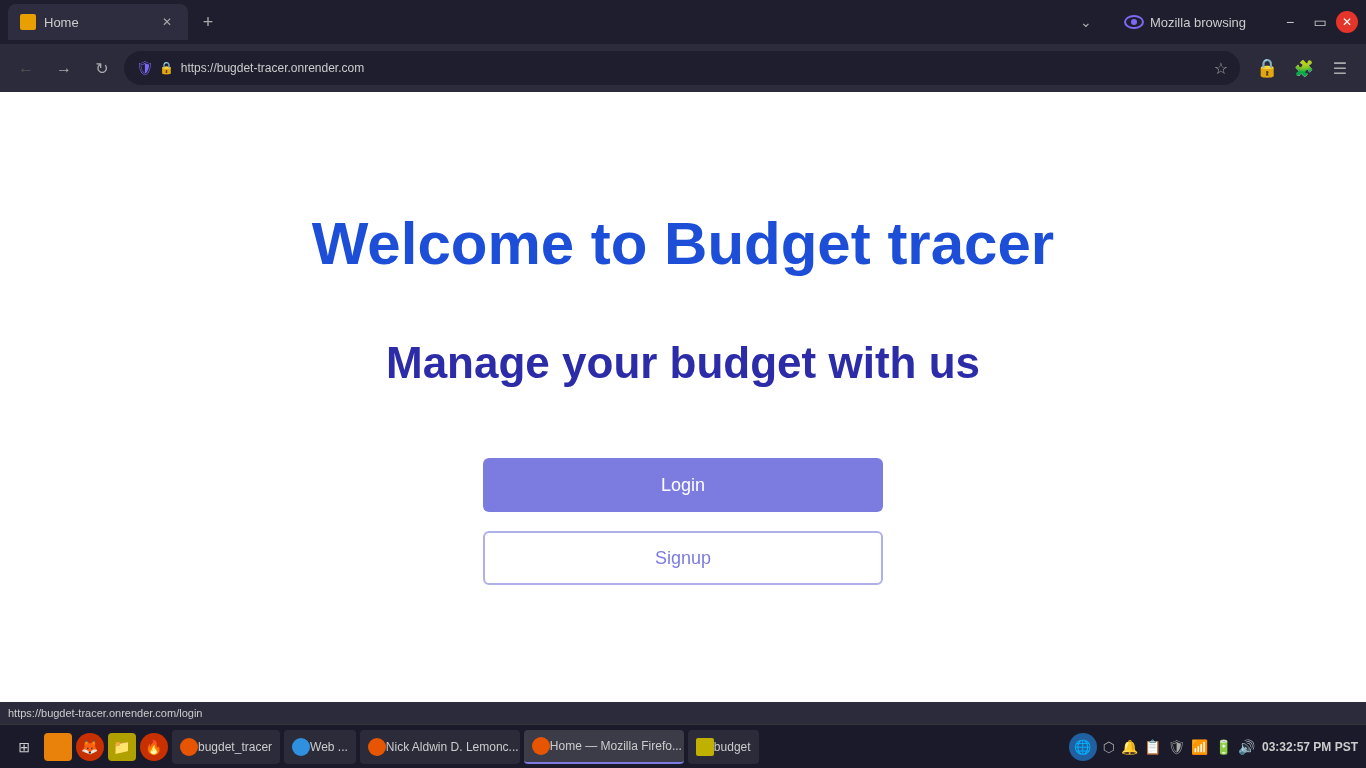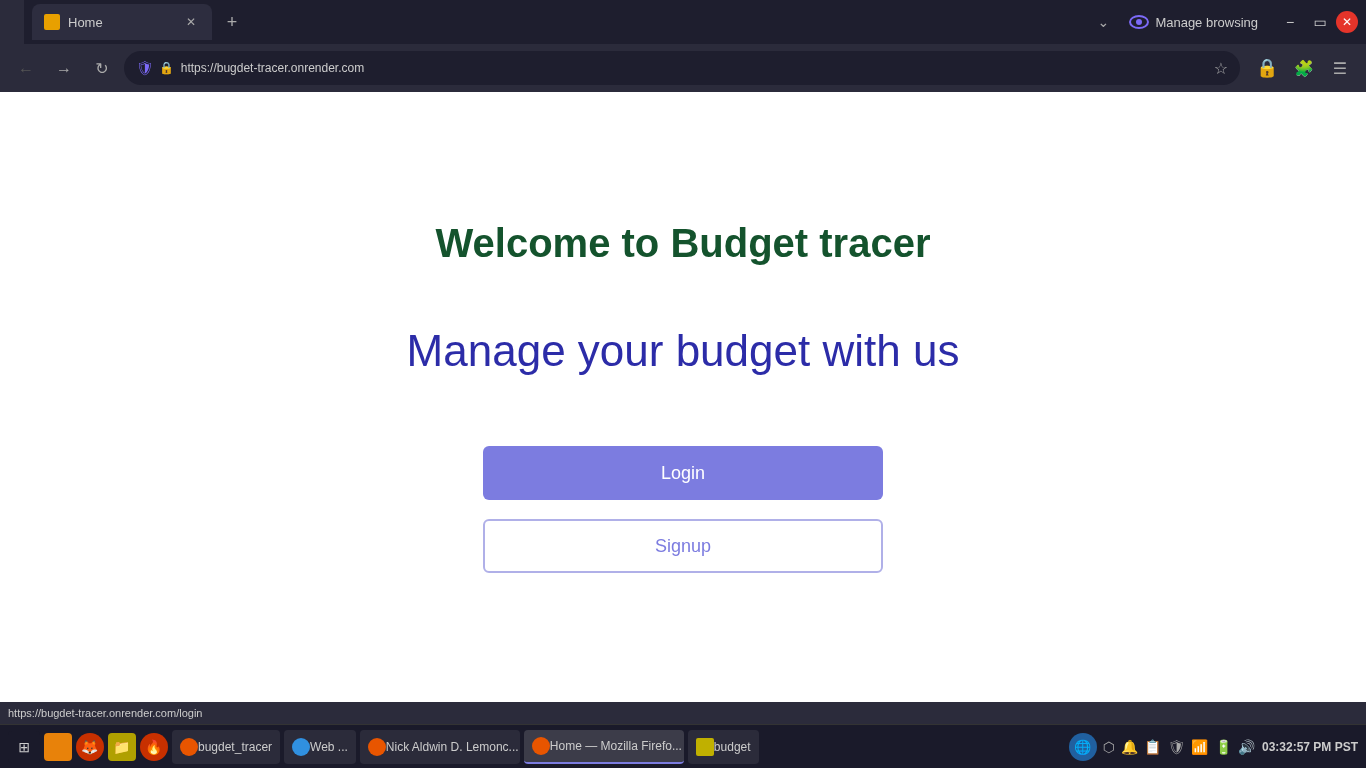--- a/index.html
+++ b/index.html
@@ -14,22 +14,21 @@
       background: #2b2b3b;
     }
 
     
     .title-bar {
       height: 44px;
       background: #1e1e2e;
       display: flex;
       align-items: center;
       padding: 0 8px;
-      gap: 0;
-      margin-left: 24px;
+      gap: 12px;
     }
 
     .tab-bar {
       display: flex;
       align-items: center;
       flex: 1;
       height: 100%;
     }
 
     .tab {
@@ -197,30 +196,30 @@
       background: white;
       display: flex;
       flex-direction: column;
       align-items: center;
       justify-content: center;
       padding: 40px 20px;
       position: relative;
     }
 
     .welcome-title {
-      font-size: 40px;
+      font-size: 60px;
       font-weight: bold;
-      color: #14532d;
+      color: #1d4ed8;
       text-align: center;
       margin-bottom: 60px;
     }
 
     .subtitle {
       font-size: 44px;
-      font-weight: normal;
+      font-weight: bold;
       color: #2c2ca8;
       text-align: center;
       margin-bottom: 70px;
     }
 
     .buttons-container {
       display: flex;
       flex-direction: column;
       gap: 19px;
       width: 400px;
@@ -366,21 +365,21 @@
     </div>
 
     <div class="tab-list-btn">⌄</div>
 
     <div class="private-browsing-area">
 
       <svg class="private-icon" viewBox="0 0 20 20" fill="none" xmlns="http://www.w3.org/2000/svg">
         <ellipse cx="10" cy="10" rx="9" ry="6" stroke="#7c6af7" stroke-width="2" fill="none"></ellipse>
         <circle cx="10" cy="10" r="3" fill="#7c6af7"></circle>
       </svg>
-      <span>Manage browsing</span>
+      <span>Mozilla browsing</span>
     </div>
 
     <div class="window-controls">
       <div class="win-btn">−</div>
       <div class="win-btn">▭</div>
       <div class="win-btn close">✕</div>
     </div>
   </div>
 
   <div class="nav-bar">

